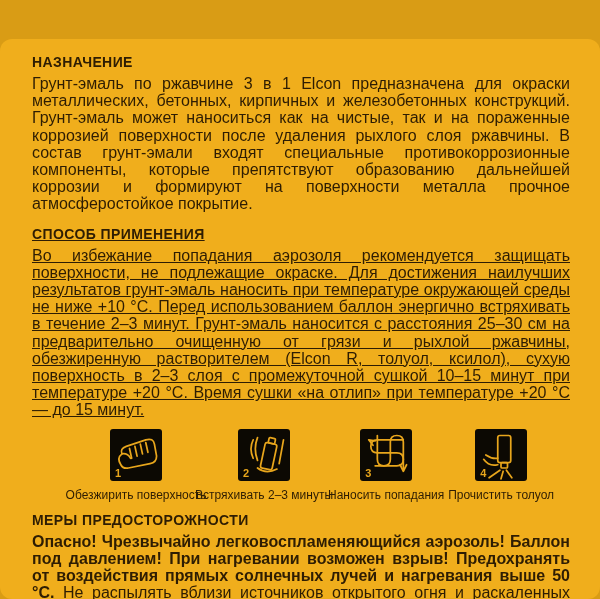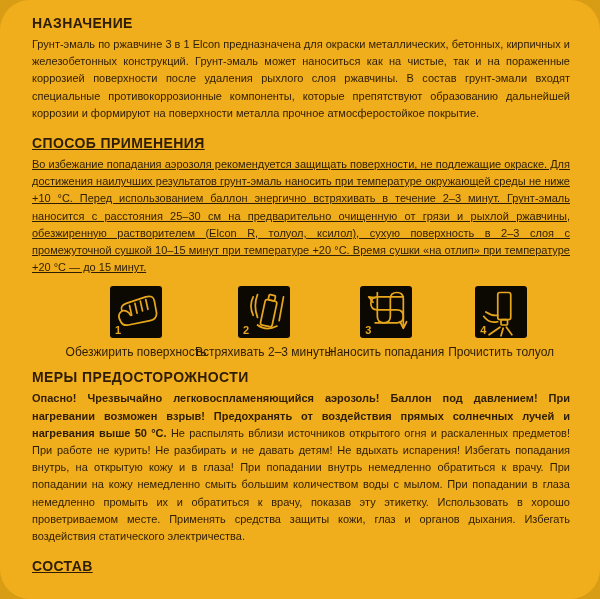--- a/index.html
+++ b/index.html
@@ -5,33 +5,34 @@
   html, body {
     margin: 0; padding: 0;
     width: 600px; height: 599px;
     background: #D99C15;
     font-family: "Liberation Sans", sans-serif;
     overflow: hidden;
   }
   .panel {
     position: absolute; inset: 0;
     background: #F0AE1C;
-    border-radius: 30px;
+    border-radius: 12px;
     box-sizing: border-box;
     padding: 15px 30px 0 32px;
     color: #2E1D03;
+    margin-top: 39px;
   }
   .section-title {
     font-size: 14px;
     font-weight: bold;
     letter-spacing: 0.4px;
     margin: 0 0 5px 0;
   }
   .body-text {
-    font-size: 11px;
+    font-size: 16px;
     line-height: 17.2px;
     text-align: justify;
     margin: 0;
   }
   .section { margin: 0; }
   .section + .section { margin-top: 13px; text-decoration: underline; }
   .warning-bold { font-weight: bold; }
 
   .pictos {
     display: flex;

